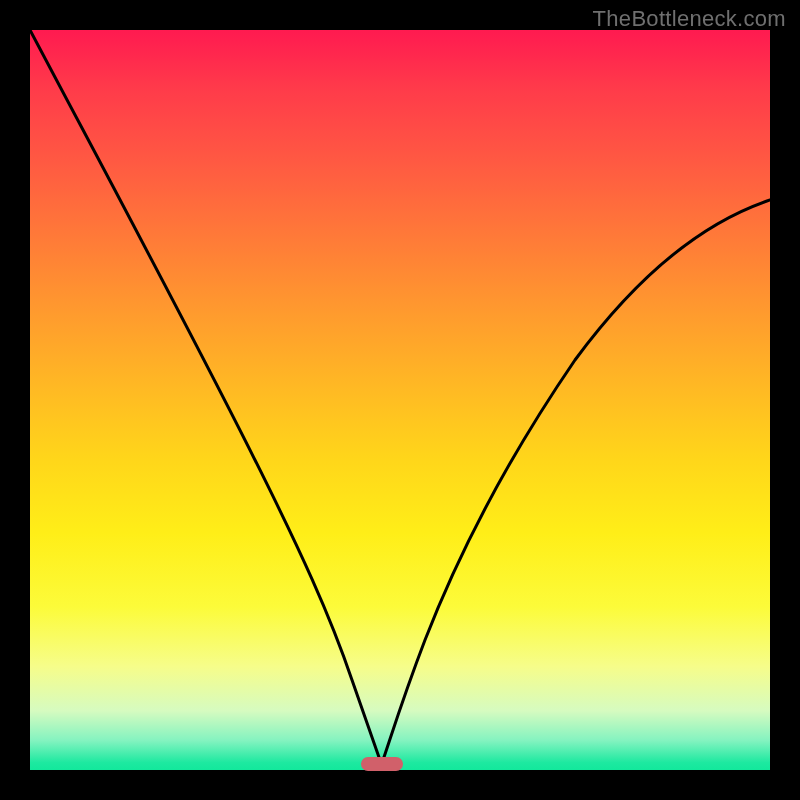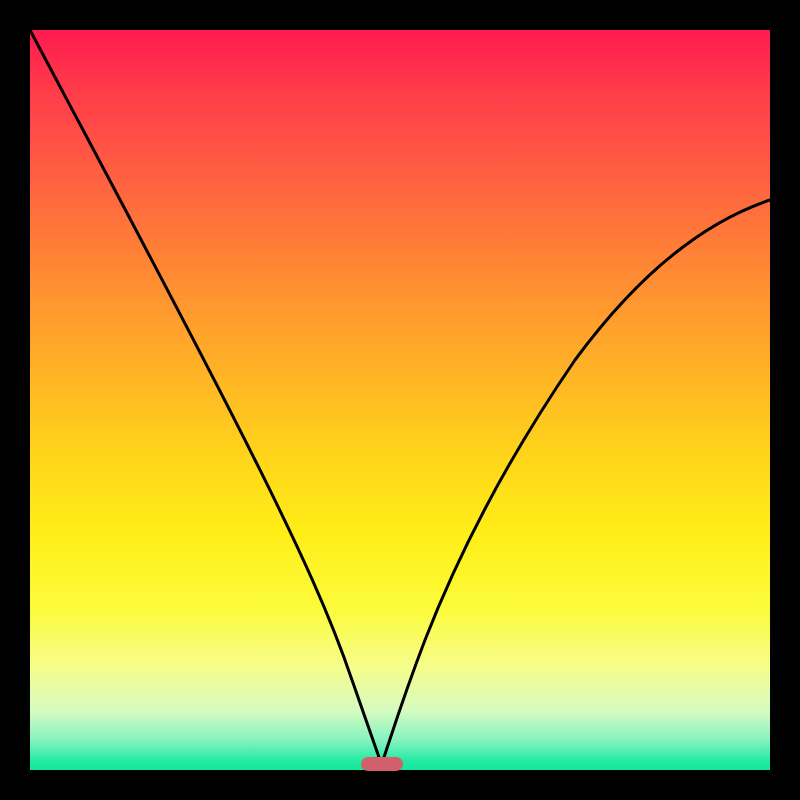--- a/index.html
+++ b/index.html
@@ -62,20 +62,21 @@
     height: 14px;
     border-radius: 7px;
     background: #d1606a;
     transform: translate(-50%, -50%);
   }
 </style>
 </head>
 <body>
 
 <div class="frame">
+  <div class="watermark">TheBottleneck.com</div>
   <div class="plot">
     <svg class="curve" viewBox="0 0 740 740" preserveAspectRatio="none">
       <path d="M 0 0
                C 90 170, 160 300, 225 430
                C 270 520, 300 585, 322 650
                C 336 690, 345 716, 351 733" fill="none" stroke="#000" stroke-width="3" stroke-linecap="round"></path>
       <path d="M 352 733
                C 360 710, 372 670, 395 610
                C 430 520, 480 425, 545 330
                C 615 235, 680 190, 740 170" fill="none" stroke="#000" stroke-width="3" stroke-linecap="round"></path>

